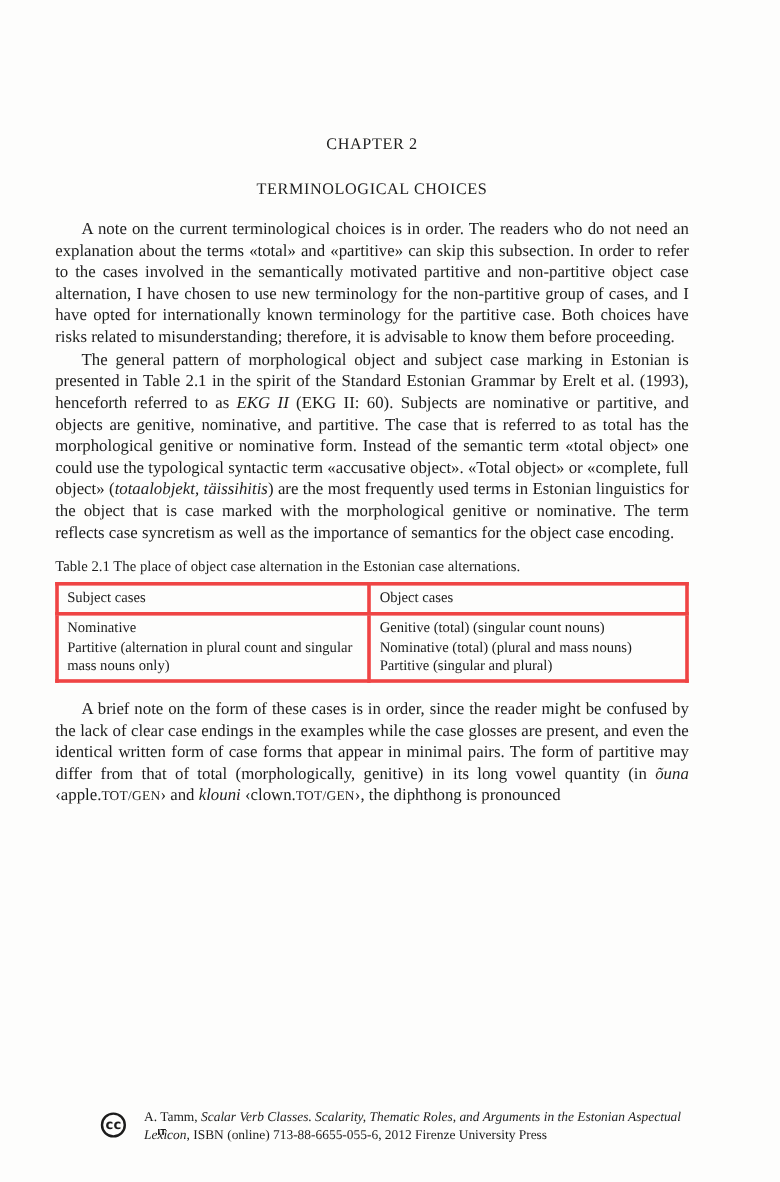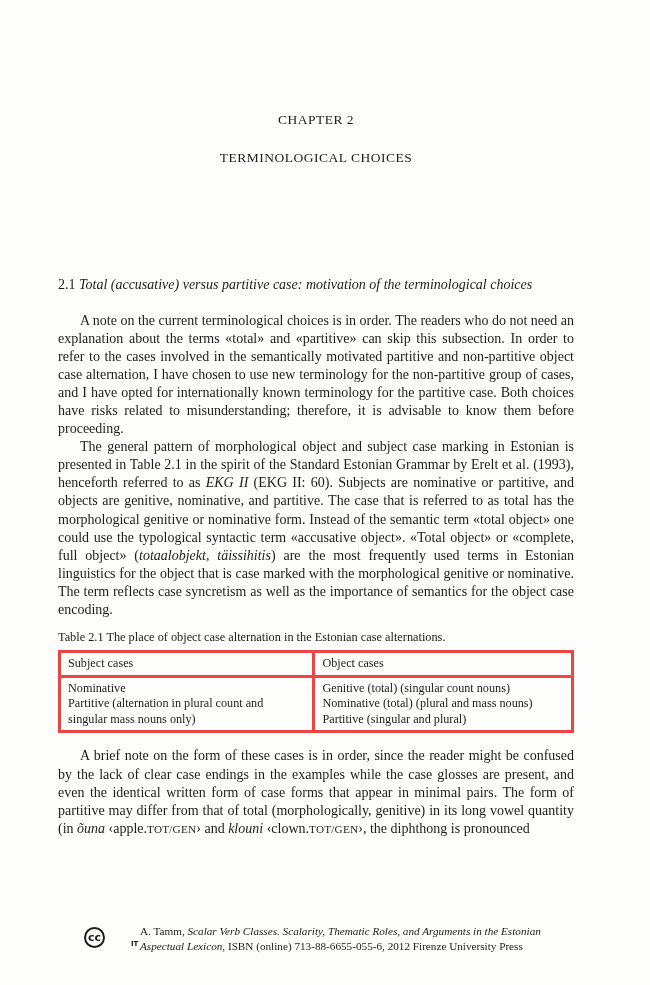--- a/index.html
+++ b/index.html
@@ -5,21 +5,21 @@
   * { margin:0; padding:0; box-sizing:border-box; }
   html, body { background:#ffffff; }
   .page {
     position:relative;
     width:650px; height:985px;
     background:#fdfdfc;
     overflow:hidden;
     font-family:"Liberation Serif","DejaVu Serif",serif;
     color:#1c1c1c;
   }
-  .content { padding:112px 76px 0 58px; }
+  .content { padding:112px 76px 0 46px; }
   .chapter-head { text-align:center; }
   .chapter-num  { font-size:13.5px; letter-spacing:0.5px; }
   .chapter-title{ margin-top:22px; font-size:13.5px; letter-spacing:0.5px; }
   .section-heading {
     margin-top:110px;
     font-size:14px; line-height:18.5px;
     padding-left:28px; text-indent:-28px;
   }
   .section-heading .sec-title { font-style:italic; }
   .body-block { margin-top:17px; }
@@ -39,21 +39,21 @@
   table.case-table th, table.case-table td {
     border:3px solid #ef4444;
     vertical-align:top; text-align:left;
     font-weight:normal;
     padding:3px 7px;
   }
   col.c1 { width:49.6%; }
   .paragraphs-after { margin-top:14px; }
   .footer {
     position:absolute; top:924px; left:84px; right:74px;
-    display:flex; gap:24px; align-items:flex-start;
+    display:flex; gap:4px; align-items:flex-start;
   }
   .cc-badge { position:relative; flex:0 0 32px; width:32px; height:26px; margin-top:3px; }
   .cc-circle {
     width:21px; height:21px;
     border:2px solid #1c1c1c; border-radius:50%;
     display:flex; align-items:center; justify-content:center;
     font-family:"DejaVu Sans",sans-serif; font-weight:bold; font-size:11px;
   }
   .cc-it {
     position:absolute; left:21px; top:13px;
@@ -67,21 +67,20 @@
 <body>
 
 <div class="page">
   <div class="content">
 
     <div class="chapter-head">
       <div class="chapter-num">CHAPTER 2</div>
       <div class="chapter-title">TERMINOLOGICAL CHOICES</div>
     </div>
 
-    <div class="section-heading"><span class="sec-num">2.1</span> <span class="sec-title">Total (accusative) versus partitive case: motivation of the terminological choices</span></div>
 
     <div class="body-block">
         <p class="body-para"><span>A note on the current terminological choices is in order. The readers who do not need an explanation about the terms «total» and «partitive» can skip this subsection. In order to refer to the cases involved in the semantically motivated partitive and non-partitive object case alternation, I have chosen to use new terminology for the non-partitive group of cases, and I have opted for internationally known terminology for the partitive case. Both choices have risks related to misunderstanding; therefore, it is advisable to know them before proceeding.</span></p>
         <p class="body-para"><span>The general pattern of morphological object and subject case marking in Estonian is presented in Table 2.1 in the spirit of the Standard Estonian Grammar by Erelt et al. (1993), henceforth referred to as </span><span class="it">EKG II</span><span> (EKG II: 60). Subjects are nominative or partitive, and objects are genitive, nominative, and partitive. The case that is referred to as total has the morphological genitive or nominative form. Instead of the semantic term «total object» one could use the typological syntactic term «accusative object». «Total object» or «complete, full object» (</span><span class="it">totaalobjekt, täissihitis</span><span>) are the most frequently used terms in Estonian linguistics for the object that is case marked with the morphological genitive or nominative. The term reflects case syncretism as well as the importance of semantics for the object case encoding.</span></p>
       </div>
 
     <div class="table-caption">Table 2.1 The place of object case alternation in the Estonian case alternations.</div>
 
     <table class="case-table">
       <colgroup>

